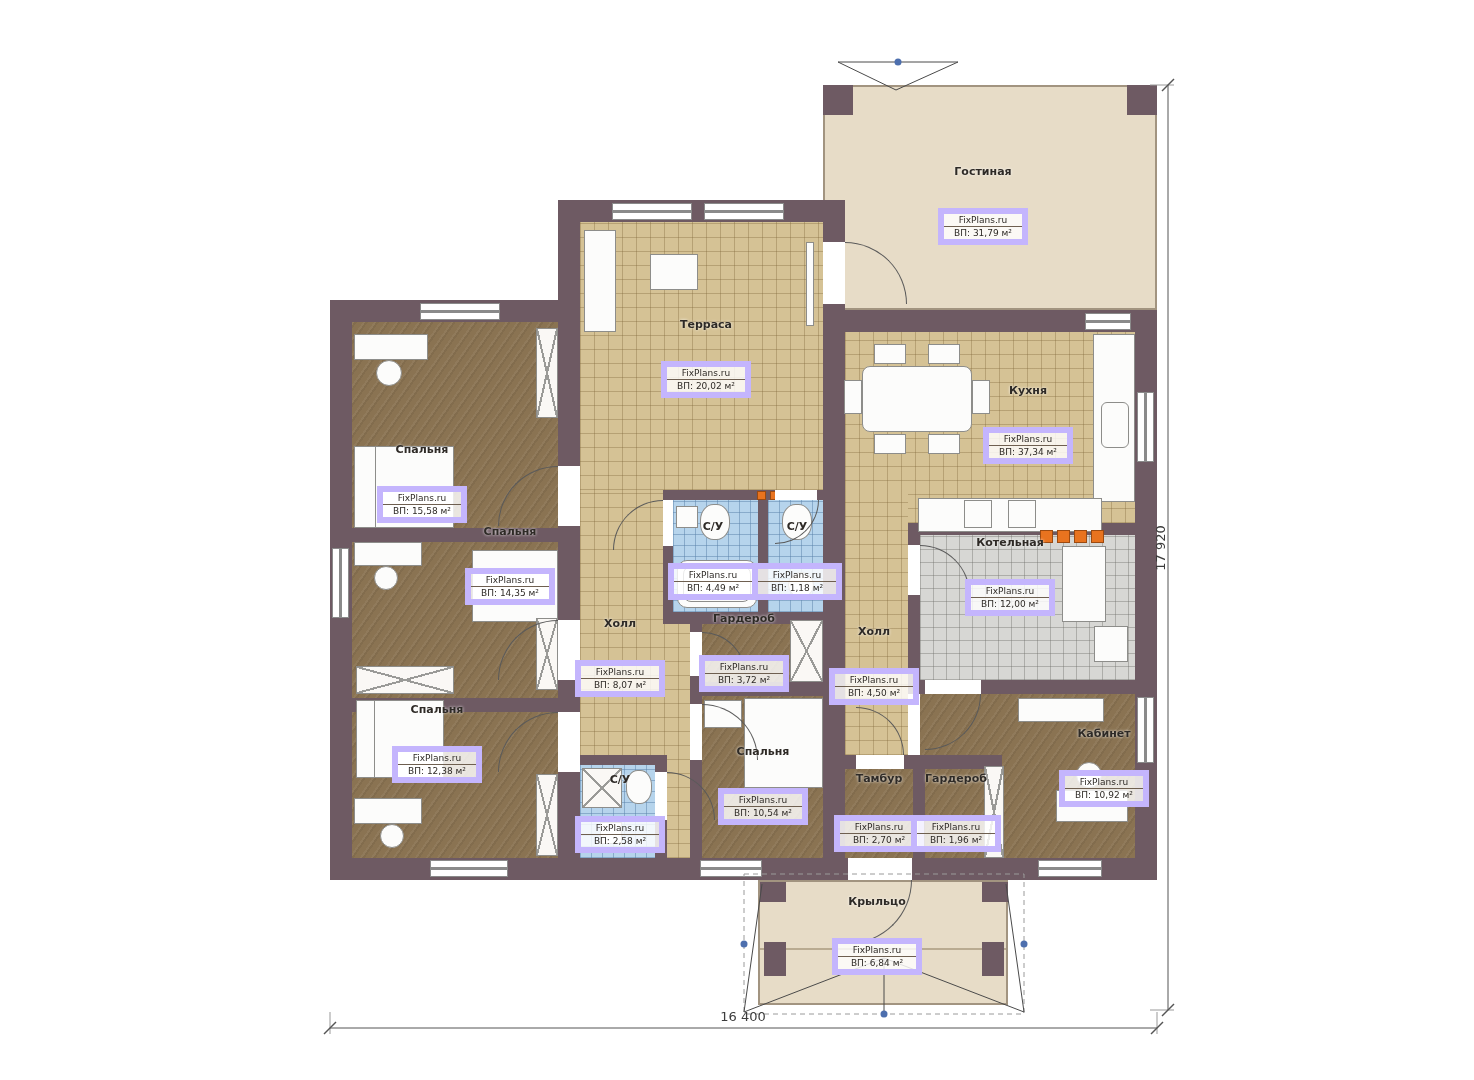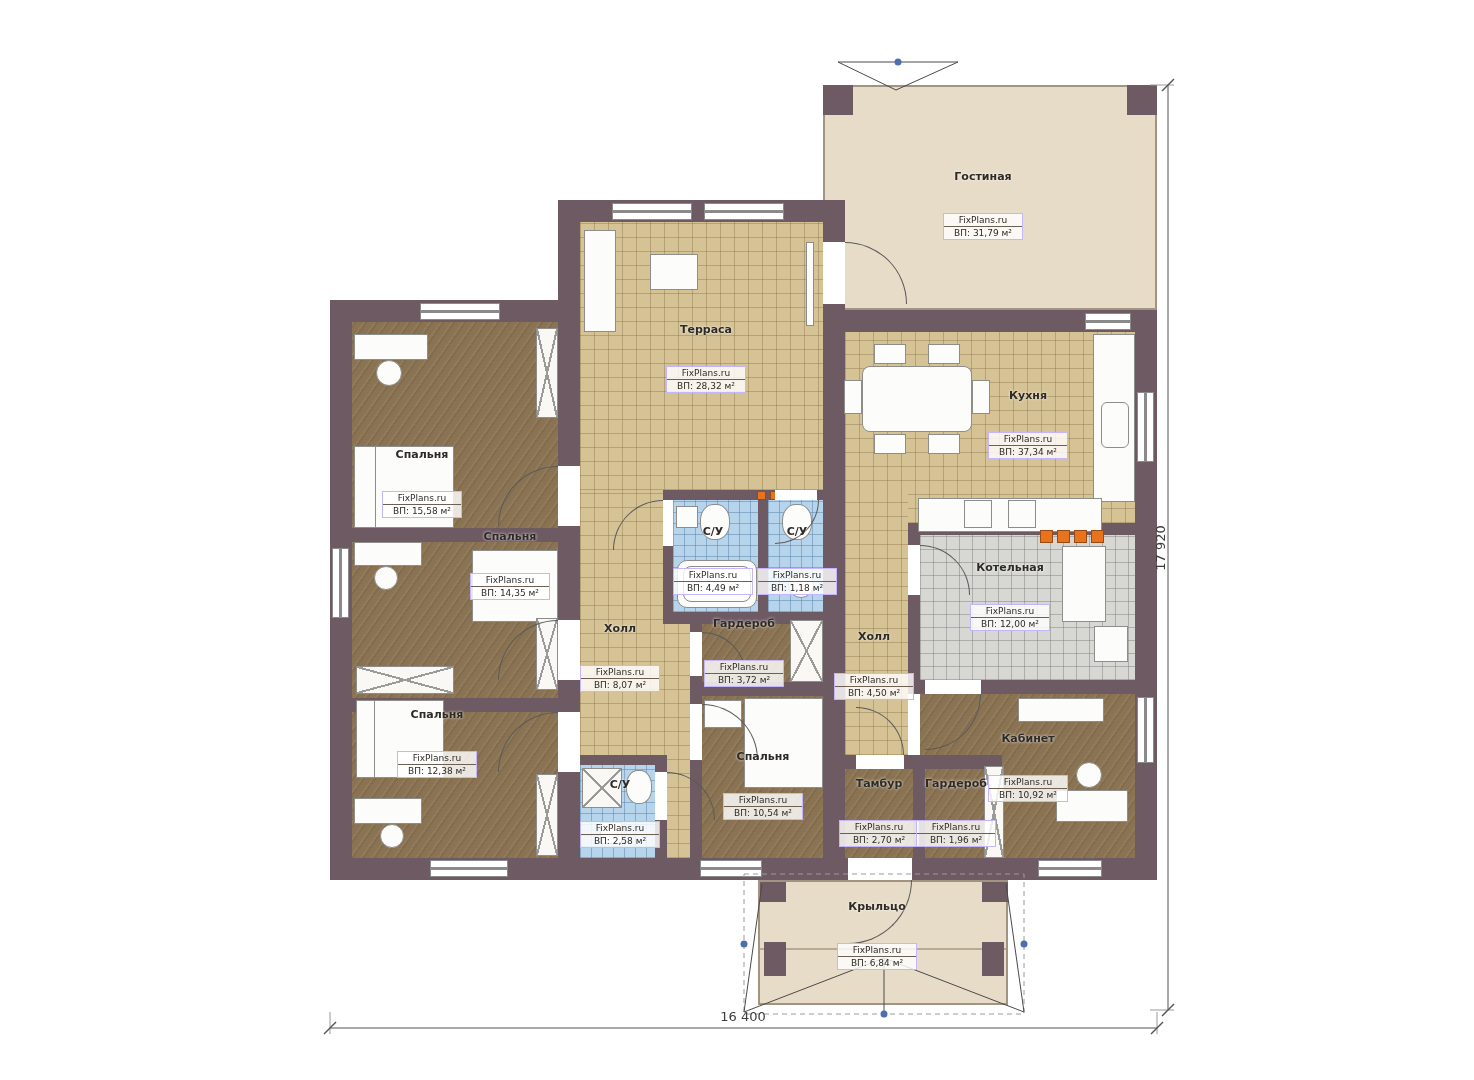--- a/index.html
+++ b/index.html
@@ -33,21 +33,21 @@
          background:linear-gradient(to right,#fff 42%,#8a8a8a 42%,#8a8a8a 58%,#fff 58%);}
   .gap{position:absolute;background:#ffffff;z-index:20;}
   .arc{position:absolute;box-sizing:border-box;background:transparent;z-index:25;}
   .arc.tl{border-top:1px solid #5a5a5a;border-left:1px solid #5a5a5a;border-top-left-radius:100% 100%;}
   .arc.tr{border-top:1px solid #5a5a5a;border-right:1px solid #5a5a5a;border-top-right-radius:100% 100%;}
   .arc.br{border-bottom:1px solid #5a5a5a;border-right:1px solid #5a5a5a;border-bottom-right-radius:100% 100%;}
   .dot-orange{position:absolute;background:#e8731f;border:1px solid #9c4a10;box-sizing:border-box;z-index:17;}
   .room-label{position:absolute;transform:translate(-50%,-50%);text-align:center;z-index:50;}
   .room-name{font-weight:bold;font-size:11px;color:#2e2a26;margin-bottom:2px;white-space:nowrap;
              text-shadow:0 0 3px rgba(255,255,255,.9);}
-  .label-box{display:inline-block;background:rgba(255,255,255,.82);border:1px solid #c4b5fd;
+  .label-box{display:inline-block;background:rgba(255,255,255,.82);border:6px solid #c4b5fd;
              font-size:9px;color:#2e2a26;min-width:78px;margin-top:28px;}
   .label-brand{padding:1px 5px;border-bottom:1px solid #6e5f50;white-space:nowrap;}
   .label-area{padding:1px 5px;white-space:nowrap;}
   .dim-text{position:absolute;font-size:13px;color:#3c3c3c;z-index:50;white-space:nowrap;}
   svg.deco{position:absolute;left:0;top:0;z-index:30;pointer-events:none;}
   .thinline{position:absolute;background:#b9ab91;z-index:6;}
 </style>
 </head>
 <body>
 
@@ -244,21 +244,21 @@
     <div class="room-name">Гостиная</div>
     <div class="label-box">
       <div class="label-brand">FixPlans.ru</div>
       <div class="label-area">ВП: 31,79 м²</div>
     </div>
   </div>
   <div class="room-label" style="left:706px;top:358px;">
     <div class="room-name">Терраса</div>
     <div class="label-box">
       <div class="label-brand">FixPlans.ru</div>
-      <div class="label-area">ВП: 28,32 м²</div>
+      <div class="label-area">ВП: 20,02 м²</div>
     </div>
   </div>
   <div class="room-label" style="left:1028px;top:424px;">
     <div class="room-name">Кухня</div>
     <div class="label-box">
       <div class="label-brand">FixPlans.ru</div>
       <div class="label-area">ВП: 37,34 м²</div>
     </div>
   </div>
   <div class="room-label" style="left:422px;top:483px;">
@@ -310,21 +310,21 @@
       <div class="label-area">ВП: 3,72 м²</div>
     </div>
   </div>
   <div class="room-label" style="left:874px;top:665px;">
     <div class="room-name">Холл</div>
     <div class="label-box">
       <div class="label-brand">FixPlans.ru</div>
       <div class="label-area">ВП: 4,50 м²</div>
     </div>
   </div>
-  <div class="room-label" style="left:1010px;top:596px;text-align:center;">
+  <div class="room-label" style="left:1010px;top:576px;text-align:center;">
     <div class="room-name">Котельная</div>
     <div class="label-box">
       <div class="label-brand">FixPlans.ru</div>
       <div class="label-area">ВП: 12,00 м²</div>
     </div>
   </div>
   <div class="room-label" style="left:763px;top:785px;">
     <div class="room-name">Спальня</div>
     <div class="label-box">
       <div class="label-brand">FixPlans.ru</div>
@@ -345,21 +345,21 @@
       <div class="label-area">ВП: 2,70 м²</div>
     </div>
   </div>
   <div class="room-label" style="left:956px;top:812px;">
     <div class="room-name">Гардероб</div>
     <div class="label-box">
       <div class="label-brand">FixPlans.ru</div>
       <div class="label-area">ВП: 1,96 м²</div>
     </div>
   </div>
-  <div class="room-label" style="left:1028px;top:767px;">
+  <div class="room-label" style="left:1104px;top:767px;">
     <div class="room-name">Кабинет</div>
     <div class="label-box">
       <div class="label-brand">FixPlans.ru</div>
       <div class="label-area">ВП: 10,92 м²</div>
     </div>
   </div>
   <div class="room-label" style="left:877px;top:935px;">
     <div class="room-name">Крыльцо</div>
     <div class="label-box">
       <div class="label-brand">FixPlans.ru</div>

